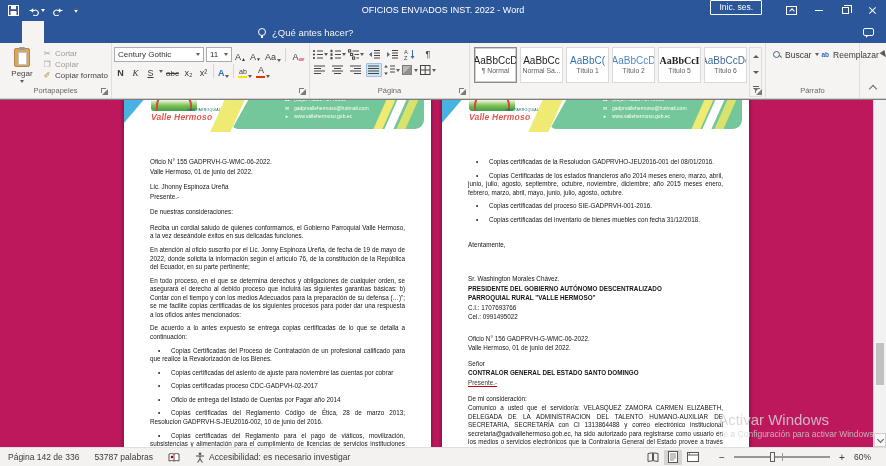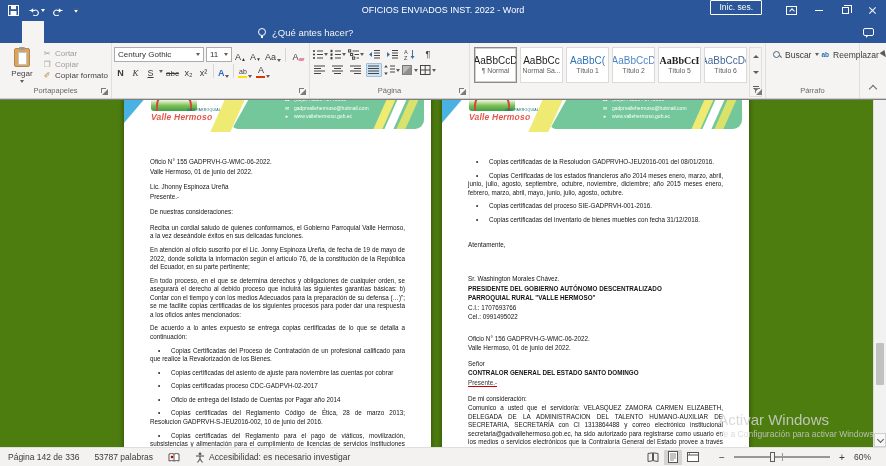--- a/index.html
+++ b/index.html
@@ -105,21 +105,21 @@
 .ebtn{display:flex;align-items:center;gap:4px;height:13px;white-space:nowrap}
 .ic-find{position:relative;width:8px;height:8px}
 .ic-find::before{content:"";position:absolute;left:0;top:0;width:5px;height:5px;border:1.2px solid #4a657f;border-radius:50%}
 .ic-find::after{content:"";position:absolute;left:5.5px;top:5.5px;width:3px;height:1.2px;background:#4a657f;transform:rotate(45deg)}
 .ic-replace{font-size:6.5px;color:#2b6cb8;font-weight:bold}
 .ic-select{width:0;height:0;border-left:3px solid transparent;border-right:3px solid transparent;border-top:7px solid #5a5a5a;transform:rotate(-35deg)}
 .collapse{flex:1;display:flex;align-items:flex-end;justify-content:center;padding-bottom:6px}
 .chev-up{width:6px;height:6px;border-left:1.4px solid #666;border-top:1.4px solid #666;transform:rotate(45deg)}
 
 
-.canvas{position:absolute;left:0;top:100px;width:886px;height:347px;background:#4d7c0f;overflow:hidden}
+.canvas{position:absolute;left:0;top:100px;width:886px;height:347px;background:#be185d;overflow:hidden}
 .page{position:absolute;top:-16px;width:307px;height:640px;background:#fff;box-shadow:0 0 5px rgba(0,0,0,.45)}
 .page.pl{left:124px}.page.pr{left:442px}
 .doc{padding:0 26px;font-size:6.3px;line-height:1.36;color:#141414;text-align:justify}
 .blk{margin:0 0 5px}
 .blk.ln{text-align:left;margin:0 0 1px}
 .blk.gap{height:6px;margin:0}
 .blk.b{font-weight:bold}
 .blk.mark .txt{text-decoration:underline;text-decoration-color:#c00;color:#333}
 .bm{display:none}
 .blk.blt .bm{display:inline-block;width:21px;padding-left:8px}

